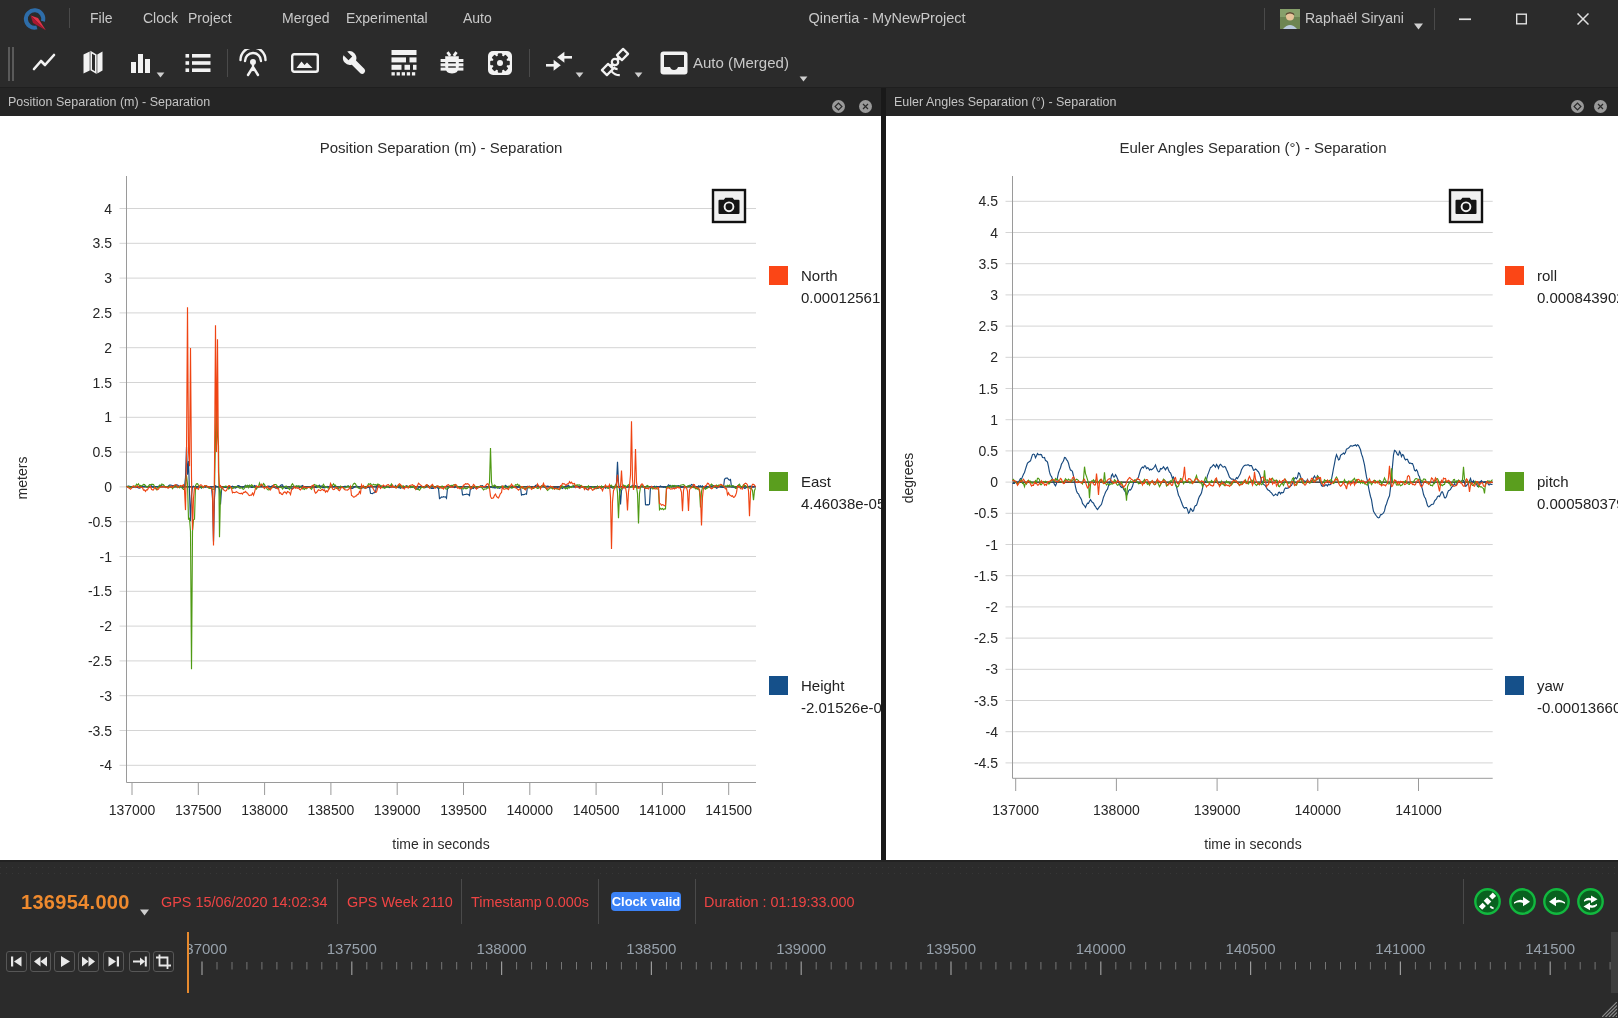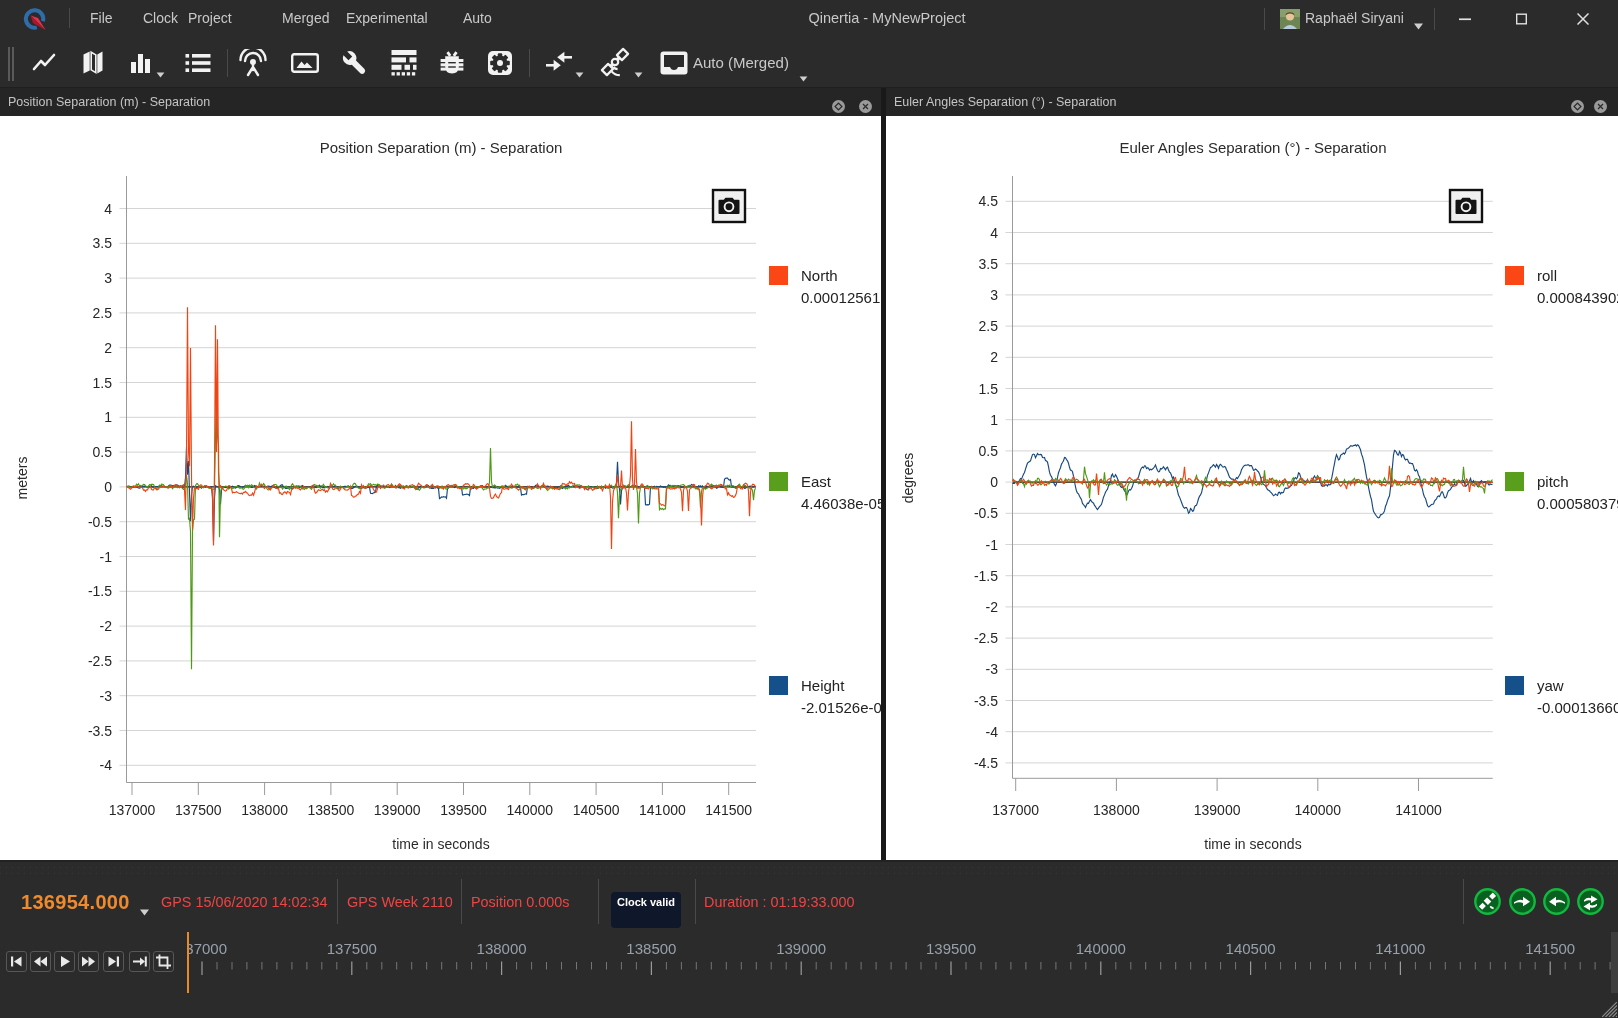--- a/index.html
+++ b/index.html
@@ -35,21 +35,21 @@
 
 
 .bottombar { position:absolute; left:0; top:860px; width:1618px; height:158px; background:#2b2b2b; border-top:2px solid #222; }
 .bottombar:before { content:""; position:absolute; left:0; top:4px; width:1618px; height:8px;
   background-image:repeating-linear-gradient(90deg,#373737 0 1.5px,transparent 1.5px 6px);
   -webkit-mask:repeating-linear-gradient(0deg,#000 0 1.5px,transparent 1.5px 6px); }
 .bottombar .ruler { position:absolute; left:0; top:0; }
 .curtime { position:absolute; left:21px; top:29px; font-size:20px; font-weight:bold; color:#ef8a2e; letter-spacing:0.3px; }
 .curcaret { position:absolute; left:139px; top:40px; }
 .stxt { position:absolute; top:32px; font-size:14.4px; color:#ef4444; }
-.badge { position:absolute; left:611px; top:30px; width:70px; height:36px; background:#0f172a; border-radius:4px; color:#fff; font-size:11px; font-weight:bold; text-align:center; line-height:20px; }
+.badge { position:absolute; left:611px; top:30px; width:70px; height:19px; background:#3b82f6; border-radius:4px; color:#fff; font-size:13px; font-weight:bold; text-align:center; line-height:20px; }
 .gbtn { position:absolute; top:26px; }
 .pbtn { position:absolute; top:89px; width:21px; height:21px; border:1px solid #575757; border-radius:3px; display:flex; align-items:center; justify-content:center; }
 .pbtn svg { vertical-align:middle; }
 
 .grip-corner { position:absolute; right:1px; bottom:1px; }
 
 .endstrip { position:absolute; left:1611px; top:70px; width:7px; height:61px; background:#3e3e3e; }
 </style></head>
 <body>
 <div class="app">
@@ -543,21 +543,21 @@
         </svg>
       </div>
     <span class="curtime">136954.000</span>
     <span class="curcaret"><svg width="11" height="7" viewBox="0 0 10 7">
           <path d="M0.5 0.5 L9.5 0.5 L5 6.5 Z" fill="#cfcfcf"></path>
         </svg></span>
     <div class="vsep" style="left:337px;top:17px;height:45px"></div>
     <span class="stxt" style="left:161px">GPS 15/06/2020 14:02:34</span>
     <span class="stxt" style="left:347px">GPS Week 2110</span>
     <div class="vsep" style="left:461px;top:17px;height:45px"></div>
-    <span class="stxt" style="left:471px">Position 0.000s</span>
+    <span class="stxt" style="left:471px">Timestamp 0.000s</span>
     <div class="vsep" style="left:598px;top:17px;height:45px"></div>
     <span class="badge">Clock valid</span>
     <div class="vsep" style="left:695px;top:17px;height:45px"></div>
     <span class="stxt" style="left:704px">Duration : 01:19:33.000</span>
     <div class="vsep" style="left:1463px;top:17px;height:45px"></div>
     <span class="gbtn" style="left:1474px">
         <svg width="27" height="27" viewBox="0 0 27 27">
           <circle cx="13.5" cy="13.5" r="12.2" fill="#09611f" stroke="#12b83f" stroke-width="2.4"></circle>
           <polygon points="4.9,18.5 8.6,14.8 11.9,18.1 8.2,21.8" fill="#fff"></polygon>
           <polygon points="9.7,12.8 13.1,9.4 17.3,13.6 13.9,17.0" fill="#fff"></polygon>

